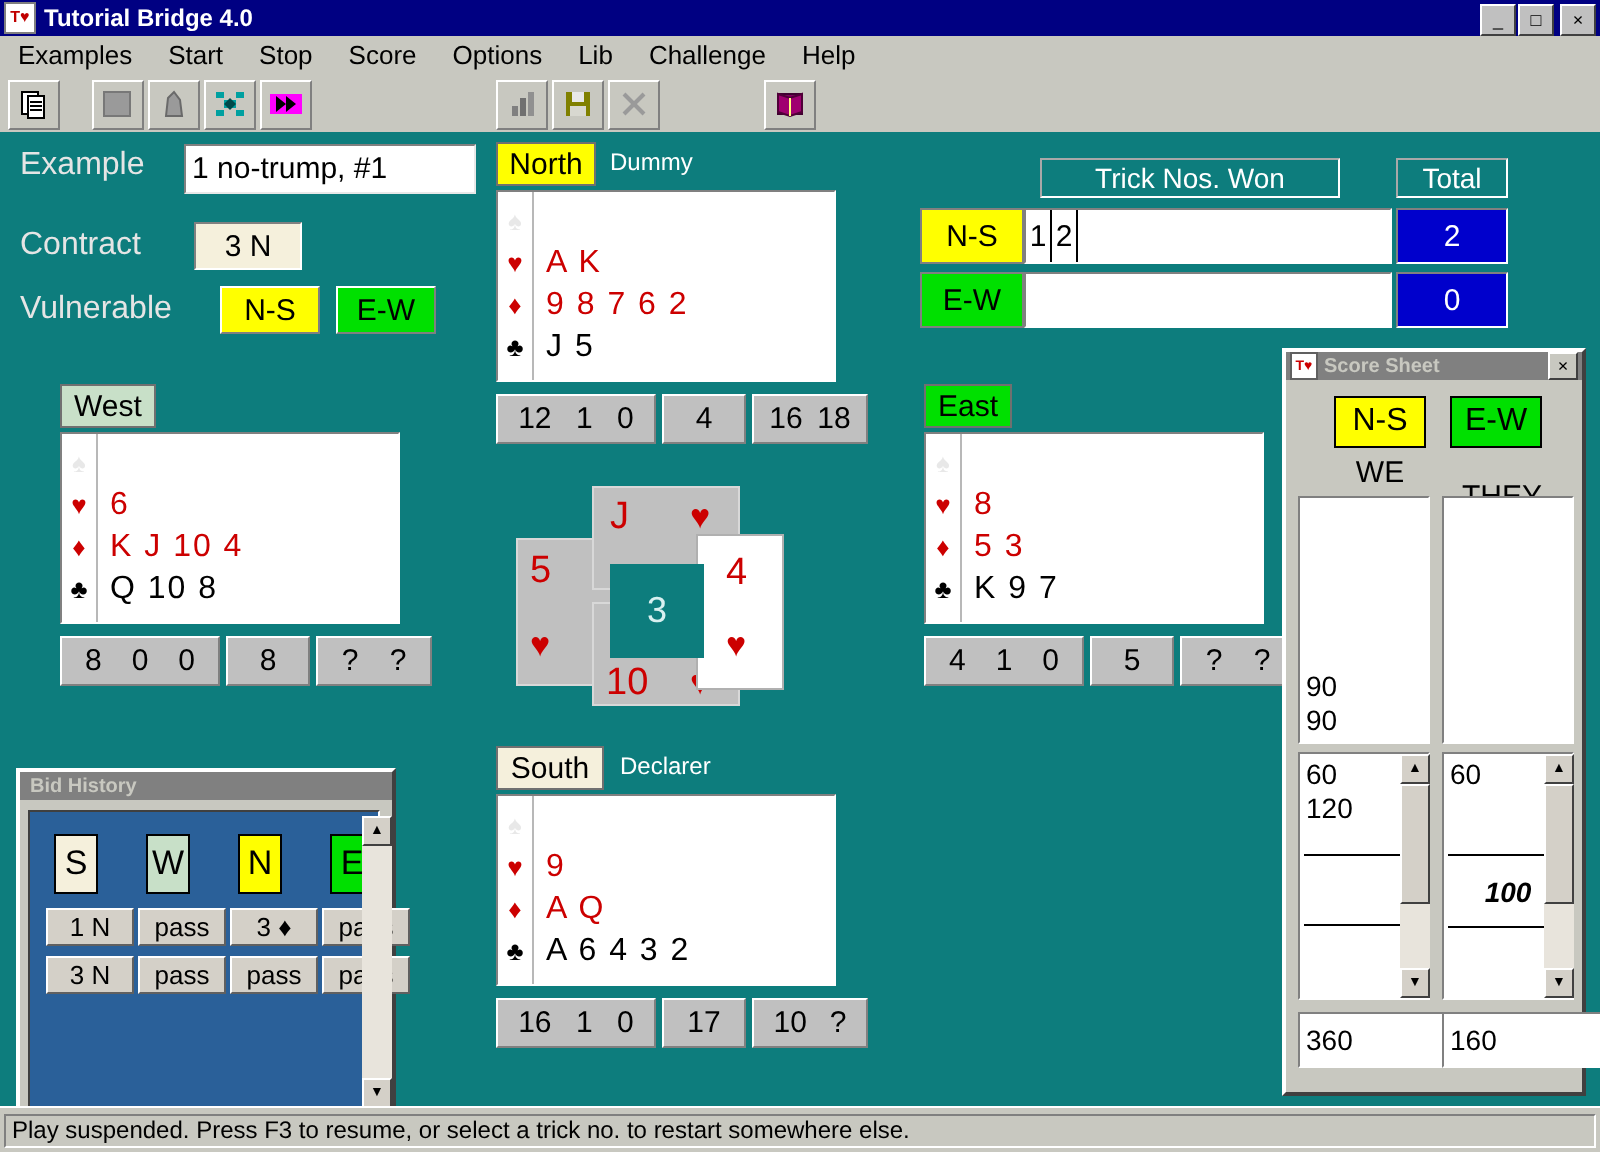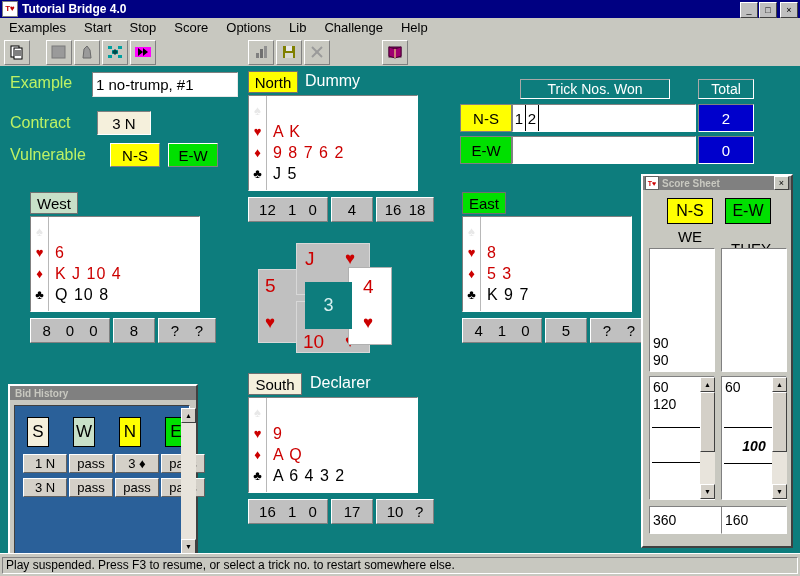--- a/index.html
+++ b/index.html
@@ -56,21 +56,21 @@
     background:#c8c8c0;
     border-top:1px solid #ffffff;border-left:1px solid #ffffff;
     border-right:1px solid #808080;border-bottom:1px solid #808080;
     display:flex;align-items:center;justify-content:center;position:relative;
   }
   .tb-gap{width:14px;}
   .tb-gap-lg{width:90px;}
 
   
   .tl-label{
-    position:absolute;color:#bef264;font-size:16px;line-height:18px;
+    position:absolute;color:#e5e5e5;font-size:16px;line-height:18px;
   }
 
   .field-box{
     position:absolute;background:#ffffff;
     border-top:1px solid #808080;border-left:1px solid #808080;
     border-right:1px solid #e8e8e8;border-bottom:1px solid #e8e8e8;
     font-size:15px;color:#000;padding:1px 3px;box-sizing:border-box;
     display:flex;align-items:center;
   }
   .contract-box{
@@ -88,21 +88,21 @@
     box-sizing:border-box;
   }
 
   
   .seat-tag{
     position:absolute;font-size:15px;color:#000;
     display:flex;align-items:center;justify-content:center;
     border:1px solid #707070;box-sizing:border-box;line-height:1;
   }
   .seat-role{
-    position:absolute;color:#ffffff;font-size:16px;line-height:18px;
+    position:absolute;color:#ffffff;font-size:12px;line-height:18px;
   }
   .hand{
     position:absolute;background:#ffffff;box-sizing:border-box;
     border-top:1px solid #808080;border-left:1px solid #808080;
     border-right:1px solid #ffffff;border-bottom:1px solid #ffffff;
     display:flex;
   }
   .suit-col{
     width:18px;border-right:1px solid #b8b8b8;box-sizing:border-box;
     display:flex;flex-direction:column;justify-content:flex-start;
@@ -607,21 +607,21 @@
     <div class="scrollbar" style="left:129px;top:201px;height:122px;">
       <div class="sb-btn">▲</div>
       <div class="sb-thumb" style="height:60px;"></div>
       <div class="sb-track"></div>
       <div class="sb-btn">▼</div>
     </div>
 
     <div class="ss-pane" style="left:6px;top:330px;width:86px;height:28px;display:flex;align-items:center;">
       <div class="ss-num">360</div>
     </div>
-    <div class="ss-pane" style="left:78px;top:330px;width:66px;height:28px;display:flex;align-items:center;">
+    <div class="ss-pane" style="left:78px;top:330px;width:80px;height:28px;display:flex;align-items:center;">
       <div class="ss-num">160</div>
     </div>
   </div>
 
   <div class="statusbar">
     <div class="status-field">Play suspended. Press F3 to resume, or select a trick no. to restart somewhere else.</div>
   </div>
 
 </div>
 

